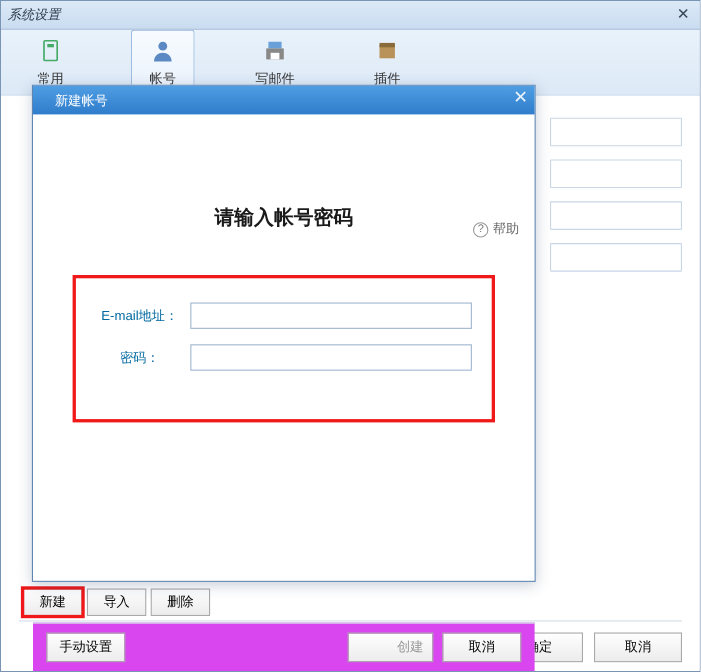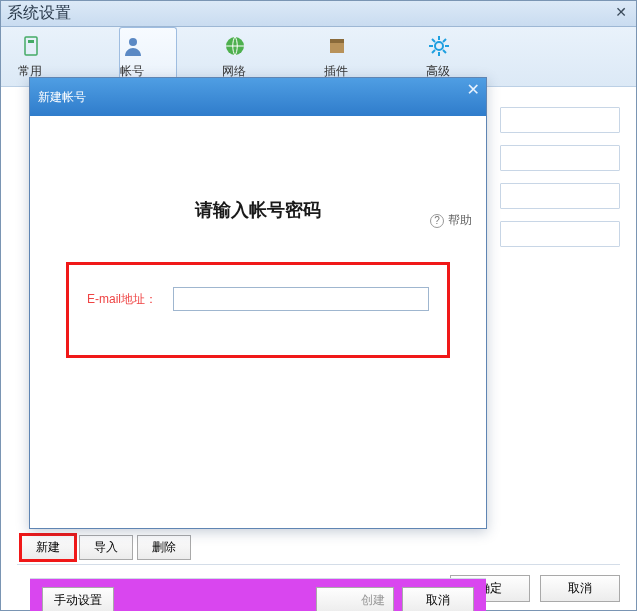--- a/index.html
+++ b/index.html
@@ -1,46 +1,46 @@
 <!DOCTYPE html>
 <html><head>
 <meta charset="utf-8">
 <style>
   * { box-sizing: border-box; font-family: "Microsoft YaHei", "SimSun", sans-serif; }
   body { margin:0; padding:0; background:#fff; }
   .window { width:637px; height:611px; border:1px solid #7a95b3; position:relative; background:linear-gradient(#eaf2fb,#f4f8fd 30px,#ffffff 60px); }
   .titlebar { height:26px; background:linear-gradient(#dce9f7,#c9dcf0); border-bottom:1px solid #9db7d4; display:flex; align-items:center; padding:0 6px; position:relative; }
-  .titlebar .title { font-size:16px; color:#2b3b4c; }
+  .titlebar .title { font-size:12px; color:#2b3b4c;font-style:italic; }
   .titlebar .close { position:absolute; right:6px; top:4px; width:18px; height:16px; color:#3a4a5a; font-size:14px; line-height:14px; text-align:center; cursor:pointer; }
   .tabstrip { height:60px; background:linear-gradient(#e9f2fb,#dce9f6); border-bottom:1px solid #bcd0e5; display:flex; align-items:flex-start; padding:0 16px; gap:44px; }
-  .tab { width:58px; height:58px; display:flex; flex-direction:column; align-items:flex-start; justify-content:center; font-size:12px; color:#333; cursor:pointer; border:1px solid transparent; border-radius:3px 3px 0 0; }
+  .tab { width:58px; height:58px; display:flex; flex-direction:column; align-items:center; justify-content:center; font-size:12px; color:#333; cursor:pointer; border:1px solid transparent; border-radius:3px 3px 0 0; }
   .tab.active { background:linear-gradient(#f7fbff,#eaf2fb); border:1px solid #9fbde0; border-bottom:1px solid #eaf2fb; margin-bottom:-1px; }
   .tab .ticon { width:26px; height:26px; display:flex; align-items:center; justify-content:center; margin-bottom:4px; }
   .tab .ticon svg { width:24px; height:24px; }
   .content-area { position:absolute; top:86px; left:0; right:0; bottom:0; background:#fff; }
   .side-panel { position:absolute; right:16px; top:20px; width:120px; }
   .side-slot { height:26px; border:1px solid #c8d6e6; background:#fff; margin-bottom:12px; border-radius:1px; }
   .foot-area { position:absolute; left:16px; right:16px; bottom:8px; }
   .top-foot-row { position:absolute; bottom:42px; left:4px; display:flex; gap:4px;margin-top:31px; }
   .mini-btn { padding:3px 14px; font-size:12px; background:linear-gradient(#fefefe,#ececec); border:1px solid #a9a9a9; cursor:pointer; }
   .mini-btn.hl { outline:3px solid #f01818; outline-offset:-1px; }
   .bottom-row { display:flex; justify-content:flex-end; gap:10px; border-top:1px solid #d4dde8; padding-top:10px; }
   .std-btn { min-width:80px; padding:4px 10px; font-size:12px; background:linear-gradient(#fefefe,#ececec); border:1px solid #a9a9a9; cursor:pointer; }
 
   
   .modal { position:absolute; left:28px; top:76px; width:458px; height:452px; border:1px solid #5f85b3; background:#fff; box-shadow:0 3px 12px rgba(30,60,100,.25); }
-  .modal-title { height:38px; background:linear-gradient(#4f9ee3,#2f7ccb); display:flex; align-items:center; padding:0 8px; color:#fff; font-size:12px; position:relative; }
+  .modal-title { height:26px; background:linear-gradient(#4f9ee3,#2f7ccb); display:flex; align-items:center; padding:0 20px; color:#fff; font-size:12px; position:relative; }
   .modal-title .mclose { position:absolute; right:6px; top:4px; color:#e8f2fd; font-size:16px; cursor:pointer; line-height:16px; }
   .modal-body { position:relative; height:calc(100% - 26px); }
   .help { position:absolute; right:14px; top:14px; font-size:12px; color:#666; cursor:pointer; display:flex; align-items:center; gap:4px; }
   .help .qicon { width:14px; height:14px; border:1px solid #999; border-radius:50%; display:inline-flex; align-items:center; justify-content:center; font-size:10px; color:#777; }
   .modal-heading { text-align:center; font-size:18px; font-weight:bold; color:#1a1a1a; margin-top:82px; }
   .form-box { margin:40px 36px 0 36px; padding:22px 18px 30px 18px; border:3px solid #f01818; }
   .form-row { display:flex; align-items:center; margin-bottom:14px; }
-  .form-row label { width:86px; text-align:left; font-size:12px; color:#ef4444; padding-right:6px; }
+  .form-row label { width:86px; text-align:center; font-size:12px; color:#0369a1; padding-right:6px; }
   .form-row input { flex:1; height:24px; border:1px solid #9fb6cf; padding:0 6px; font-size:12px; }
   .modal-foot { position:absolute; left:0; right:0; bottom:0; height:44px; border-top:1px solid #d0dae6; display:flex; align-items:center; padding:0 12px; gap:8px; background:#d946ef; }
   .modal-foot .spacer { flex:1; }
   .m-btn { min-width:72px; padding:4px 8px; font-size:12px; background:linear-gradient(#fefefe,#ececec); border:1px solid #a9a9a9; cursor:pointer; }
   .m-btn.disabled { color:#999; cursor:default;padding-left:44px; }
 </style>
 </head>
 <body>
 
 <div class="window">
@@ -65,52 +65,35 @@
           <svg viewBox="0 0 24 24">
             <circle cx="12" cy="8" r="4" fill="#5b89c4"></circle>
             <path d="M4 22c0-5 4-8 8-8s8 3 8 8" fill="#5b89c4"></path>
           </svg>
         </span>
       <span>帐号</span>
     </div>
     <div class="tab">
       <span class="ticon">
           <svg viewBox="0 0 24 24">
-            <circle cx="12" cy="12" r="9" fill="#4eb04e"></circle>
-            <path d="M3 12h18M12 3c3 3 3 15 0 18M12 3c-3 3-3 15 0 18" stroke="#fff" stroke-width="1" fill="none"></path>
+            <path d="M6 4h12v6H6z" fill="#6aa0d8"></path>
+            <rect x="4" y="10" width="16" height="10" fill="#888"></rect>
+            <rect x="8" y="14" width="8" height="6" fill="#fff"></rect>
           </svg>
         </span>
-      <span>网络</span>
+      <span>写邮件</span>
     </div>
     <div class="tab">
       <span class="ticon">
           <svg viewBox="0 0 24 24">
             <rect x="5" y="7" width="14" height="12" fill="#b8925a"></rect>
             <rect x="5" y="5" width="14" height="4" fill="#8a6a3a"></rect>
           </svg>
         </span>
       <span>插件</span>
-    </div>
-    <div class="tab">
-      <span class="ticon">
-          <svg viewBox="0 0 24 24">
-            <circle cx="12" cy="12" r="4" fill="none" stroke="#1e9fe0" stroke-width="2"></circle>
-            <g stroke="#1e9fe0" stroke-width="2">
-              <line x1="12" y1="2" x2="12" y2="6"></line>
-              <line x1="12" y1="18" x2="12" y2="22"></line>
-              <line x1="2" y1="12" x2="6" y2="12"></line>
-              <line x1="18" y1="12" x2="22" y2="12"></line>
-              <line x1="5" y1="5" x2="8" y2="8"></line>
-              <line x1="16" y1="16" x2="19" y2="19"></line>
-              <line x1="5" y1="19" x2="8" y2="16"></line>
-              <line x1="16" y1="8" x2="19" y2="5"></line>
-            </g>
-          </svg>
-        </span>
-      <span>高级</span>
     </div>
   </div>
 
   <div class="content-area">
     <div class="side-panel">
       <div class="side-slot"></div>
       <div class="side-slot"></div>
       <div class="side-slot"></div>
       <div class="side-slot"></div>
     </div>
@@ -138,20 +121,24 @@
         <span class="qicon">?</span>
         <span>帮助</span>
       </div>
       <div class="modal-heading">请输入帐号密码</div>
 
       <div class="form-box">
         <div class="form-row">
           <label>E-mail地址：</label>
           <input type="text" value="" style="">
         </div>
+        <div class="form-row">
+          <label>密码：</label>
+          <input type="password" value="" style="">
+        </div>
       </div>
 
       <div class="modal-foot">
         <button class="m-btn">手动设置</button>
         <span class="spacer"></span>
         <button class="m-btn disabled">创建</button>
         <button class="m-btn">取消</button>
       </div>
     </div>
   </div>

